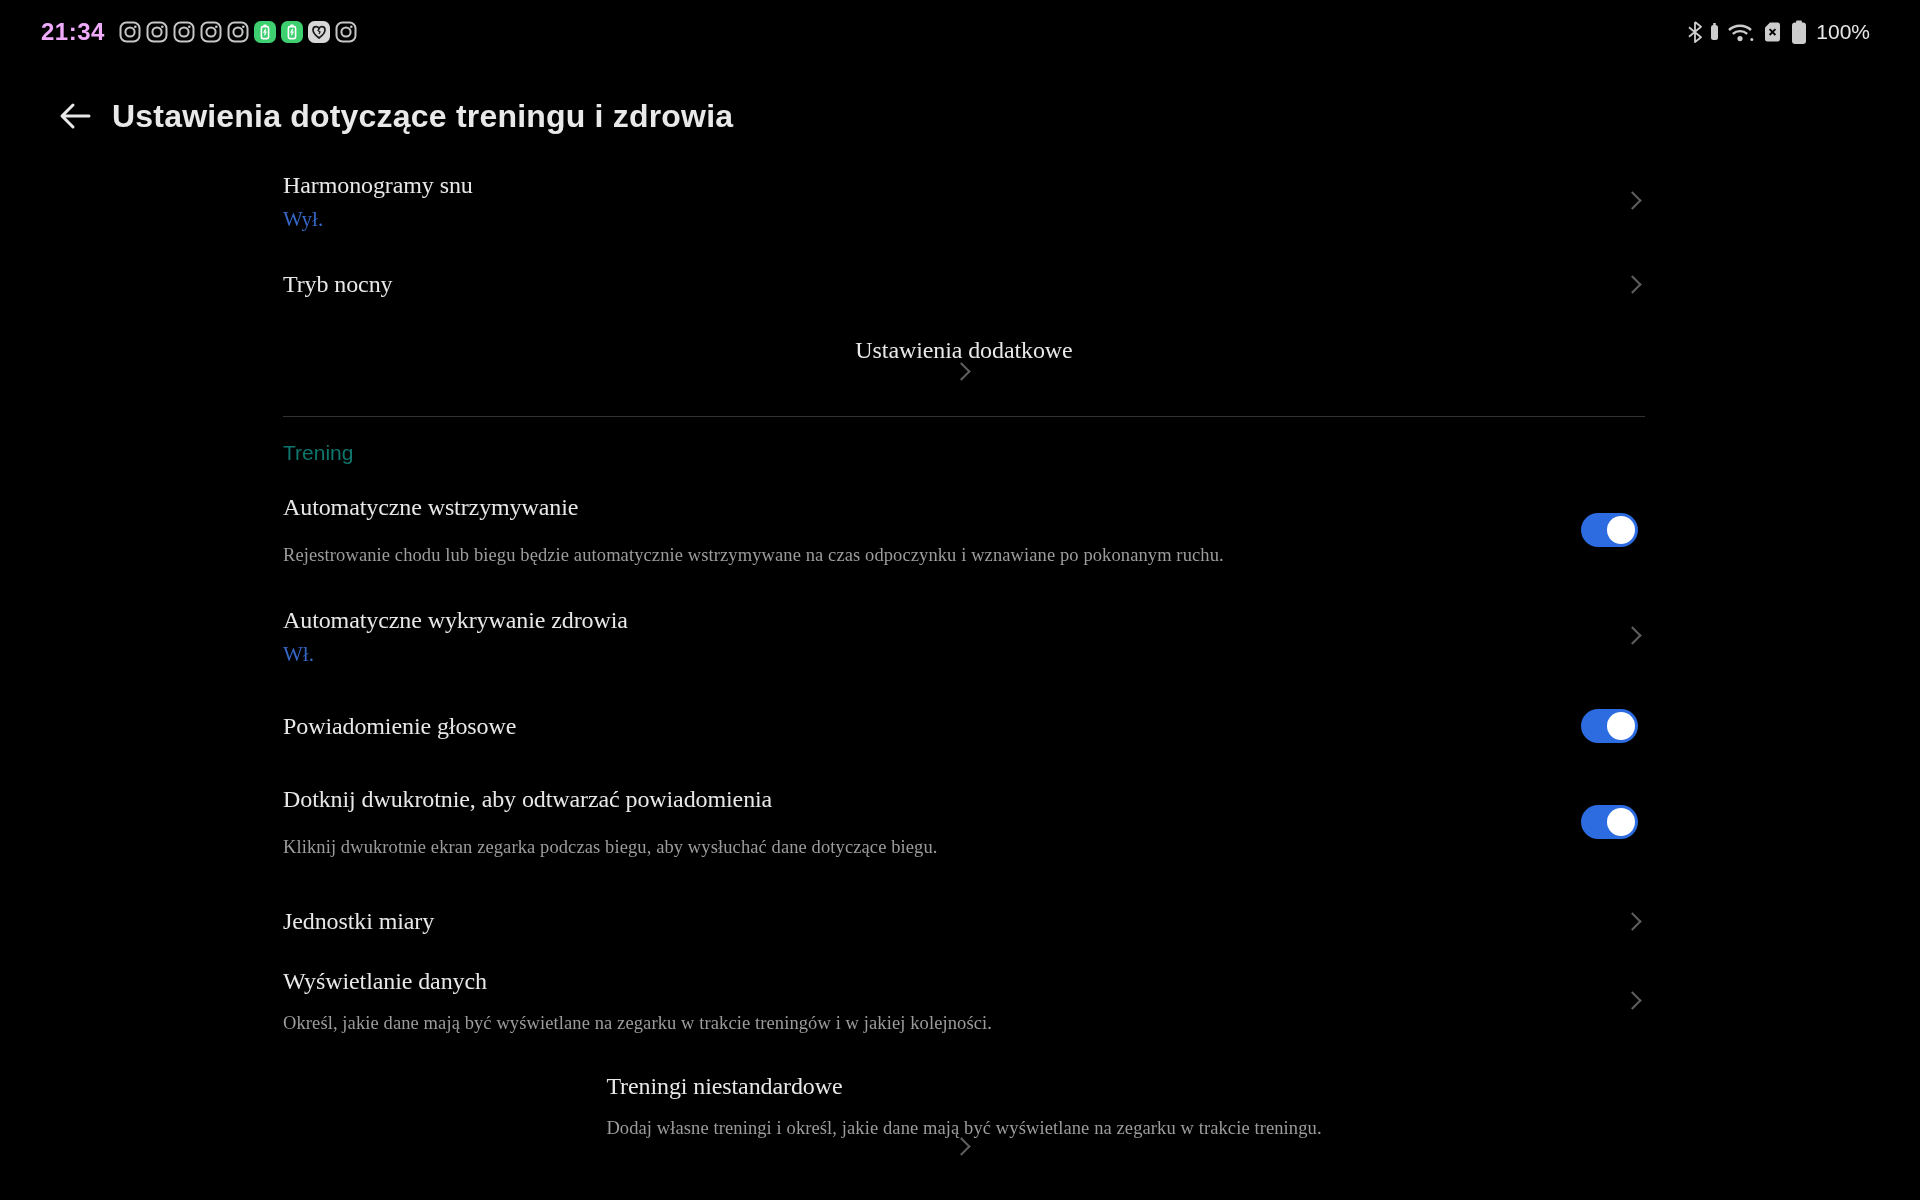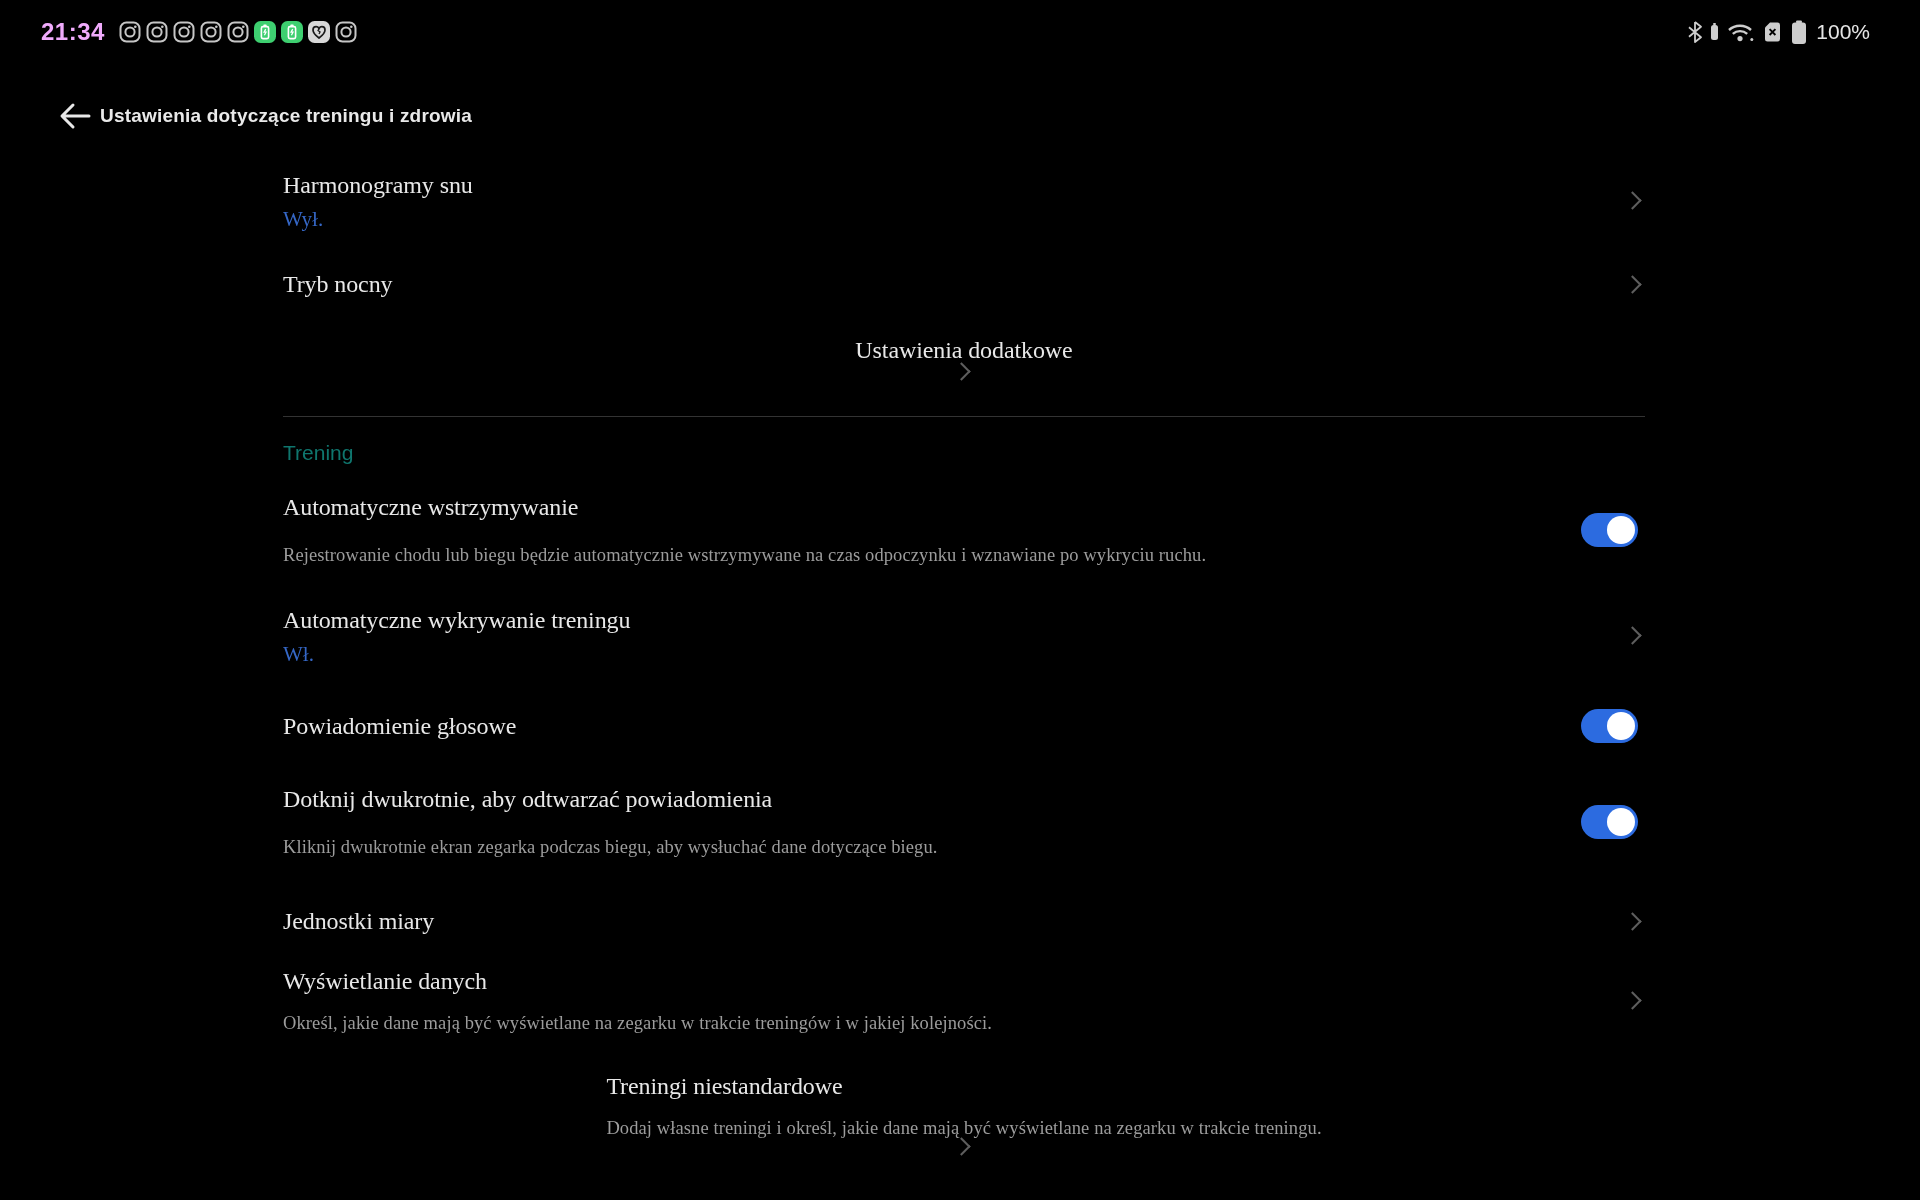--- a/index.html
+++ b/index.html
@@ -14,21 +14,21 @@
   .sb-apps svg{display:block;}
   .sb-right{display:flex;align-items:center;gap:9px;}
   .sb-right svg{display:block;}
   .sb-batt-small{width:7px;height:15px;border-radius:2.5px;background:#cdcdcd;position:relative;}
   .sb-batt-small::before{content:"";position:absolute;top:-2px;left:2px;width:3px;height:2px;border-radius:1px;background:#cdcdcd;}
   .sb-pct{color:#e6e6e6;font-size:21px;}
 
   
   .header{position:absolute;top:96px;left:55px;right:55px;height:40px;display:flex;align-items:center;}
   .back-btn{width:38px;height:38px;display:flex;align-items:center;justify-content:center;cursor:pointer;}
-  .page-title{margin-left:7px;color:#e9e9e9;font-size:19px;font-weight:bold;letter-spacing:.2px;}
+  .page-title{margin-left:19px;color:#e9e9e9;font-size:32px;font-weight:bold;letter-spacing:.2px;}
 
   
   .content{position:absolute;left:283px;top:151px;width:1362px;}
   .row{display:flex;align-items:center;justify-content:space-between;cursor:pointer;}
   .texts{flex:1;min-width:0;font-family:Liberation Serif, serif;}
   .title{color:#e8e8e8;font-size:24px;line-height:30px;letter-spacing:-0.1px;}
   .sub{color:#3567c6;font-size:21px;line-height:24px;margin-top:7px;}
   .desc{color:#9c9c9c;font-size:18.5px;line-height:24px;margin-top:21px;letter-spacing:.1px;}
   .desc.tight{margin-top:15px;}
   .mt19{margin-top:19px;} .mt38{margin-top:38px;} .mt36{margin-top:36px;flex-direction:column;}
@@ -158,28 +158,28 @@
     <span class="chev"></span>
   </div>
 
   <div class="divider"></div>
 
   <div class="section-label mt24">Trening</div>
 
   <div class="row mt27">
     <div class="texts">
       <div class="title">Automatyczne wstrzymywanie</div>
-      <div class="desc">Rejestrowanie chodu lub biegu będzie automatycznie wstrzymywane na czas odpoczynku i wznawiane po wykryciu ruchu.</div>
+      <div class="desc">Rejestrowanie chodu lub biegu będzie automatycznie wstrzymywane na czas odpoczynku i wznawiane po pokonanym ruchu.</div>
     </div>
     <span class="toggle on"></span>
   </div>
 
   <div class="row mt38">
     <div class="texts">
-      <div class="title">Automatyczne wykrywanie treningu</div>
+      <div class="title">Automatyczne wykrywanie zdrowia</div>
       <div class="sub">Wł.</div>
     </div>
     <span class="chev"></span>
   </div>
 
   <div class="row mt43">
     <div class="texts">
       <div class="title">Powiadomienie głosowe</div>
     </div>
     <span class="toggle on"></span>

